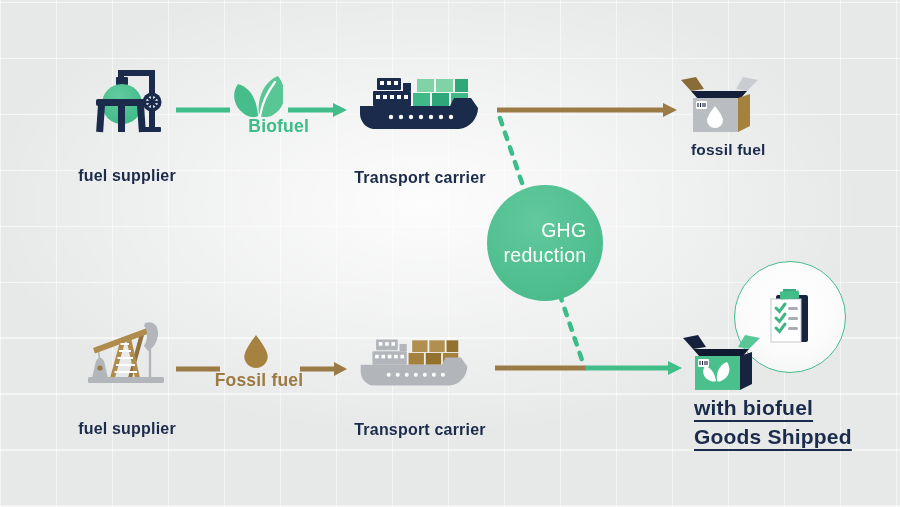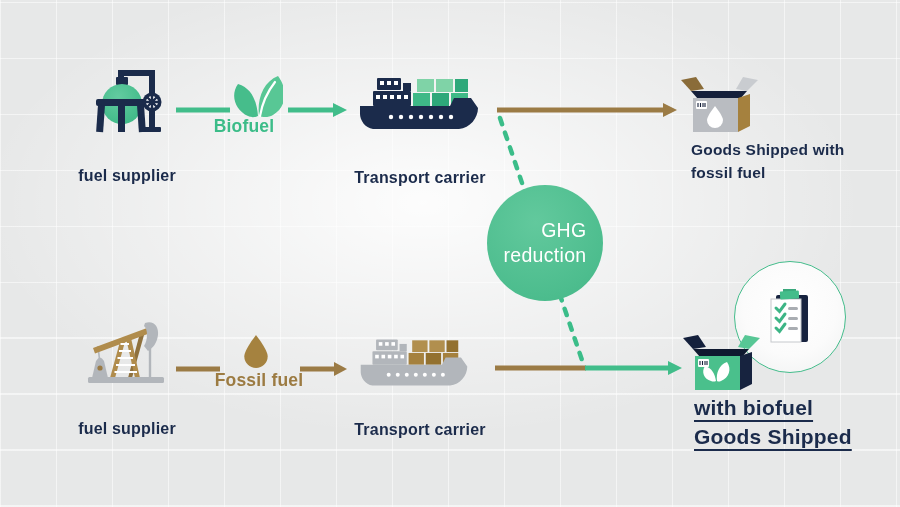--- a/index.html
+++ b/index.html
@@ -102,21 +102,21 @@
     <path d="M60,38 L60,54 M52,46 L68,46 M54.5,40.5 L65.5,51.5 M65.5,40.5 L54.5,51.5" stroke="#1b2b4b" stroke-width="2.4"></path>
     <circle cx="60" cy="46" r="2.4" fill="#1b2b4b"></circle>
   </svg>
   <div class="abs lbl center supplier-lbl" style="left:47px;top:141px;width:160px;">fuel supplier</div>
 
   <svg class="abs" style="left:231px;top:74px;" width="52" height="44" viewBox="0 0 52 44">
     <path d="M27,42 C26,28 21,14 7,10 C-1,21 4,36 17,42 C21,44 25,43 27,42 Z" fill="#46bd8b"></path>
     <path d="M28,42 C26,25 32,8 47,2 C57,15 56,33 42,41 C37,44 31,43 28,42 Z" fill="#58c795"></path>
     <path d="M44,8 C37,17 31,30 29,42" stroke="#ffffff" stroke-width="2.2" fill="none" stroke-linecap="round"></path>
   </svg>
-  <div class="abs lbl center fuel-lbl biofuel-color" style="left:191px;top:116px;width:106px;">Biofuel</div>
+  <div class="abs lbl center fuel-lbl biofuel-color" style="left:203px;top:116px;width:106px;text-align:right;">Biofuel</div>
 
   <svg class="abs ship-navy" style="left:357px;top:70px;" width="124" height="66" viewBox="0 0 124 66">
     <rect class="st" x="20" y="8" width="24" height="12" rx="1"></rect>
     <rect class="win" x="23" y="11" width="4" height="4"></rect>
       <rect class="win" x="30" y="11" width="4" height="4"></rect>
       <rect class="win" x="37" y="11" width="4" height="4"></rect>
     <rect class="st" x="46" y="13" width="8" height="8"></rect>
     <rect class="st" x="16" y="21" width="38" height="15" rx="1"></rect>
     <rect class="win" x="19" y="25" width="4" height="4"></rect>
       <rect class="win" x="26" y="25" width="4" height="4"></rect>
@@ -144,21 +144,20 @@
     <polygon points="10,15 66,15 59,23 17,23" fill="#141f3a"></polygon>
     <polygon points="10,15 0,4 15,1 23,13" fill="#8a6c39"></polygon>
     <polygon points="66,15 77,4 62,1 55,13" fill="#c9ccd0"></polygon>
     <rect x="12" y="22" width="45" height="34" fill="#b9bcc1"></rect>
     <polygon points="57,22 69,18 69,50 57,56" fill="#a5813e"></polygon>
     <rect x="15" y="25" width="11" height="8" rx="1" fill="#ffffff"></rect>
     <path d="M17,27 v4 M19.5,27 v4 M22,27 v4 M24,27 v4" stroke="#141f3a" stroke-width="1.1"></path>
     <path d="M34,30 C34,30 42,40 42,44 A8,8 0 1,1 26,44 C26,40 34,30 34,30 Z" fill="#ffffff"></path>
   </svg>
   <div class="abs lbl goods-lbl" style="left:691px;top:138px;width:185px;">
-    <div>Goods Shipped with</div>
     <div>fossil fuel</div>
   </div>
 
   <svg class="abs" style="left:86px;top:316px;" width="80" height="72" viewBox="0 0 80 72">
     <line x1="12" y1="30" x2="14" y2="48" stroke="#b2b6bb" stroke-width="1.6"></line>
     <path d="M6,62 L10,45 Q14,38 18,45 L22,62 Z" fill="#b2b6bb"></path>
     <circle cx="14" cy="52" r="2.6" fill="#9b7b45"></circle>
     <polygon points="54,17 58,19 46,62 42,62" fill="#8f713d"></polygon>
     <line x1="64" y1="30" x2="64" y2="62" stroke="#b2b6bb" stroke-width="2.4"></line>
     <polygon points="7,32 61,12 63,17.5 9,37.5" fill="#b08c4c"></polygon>

